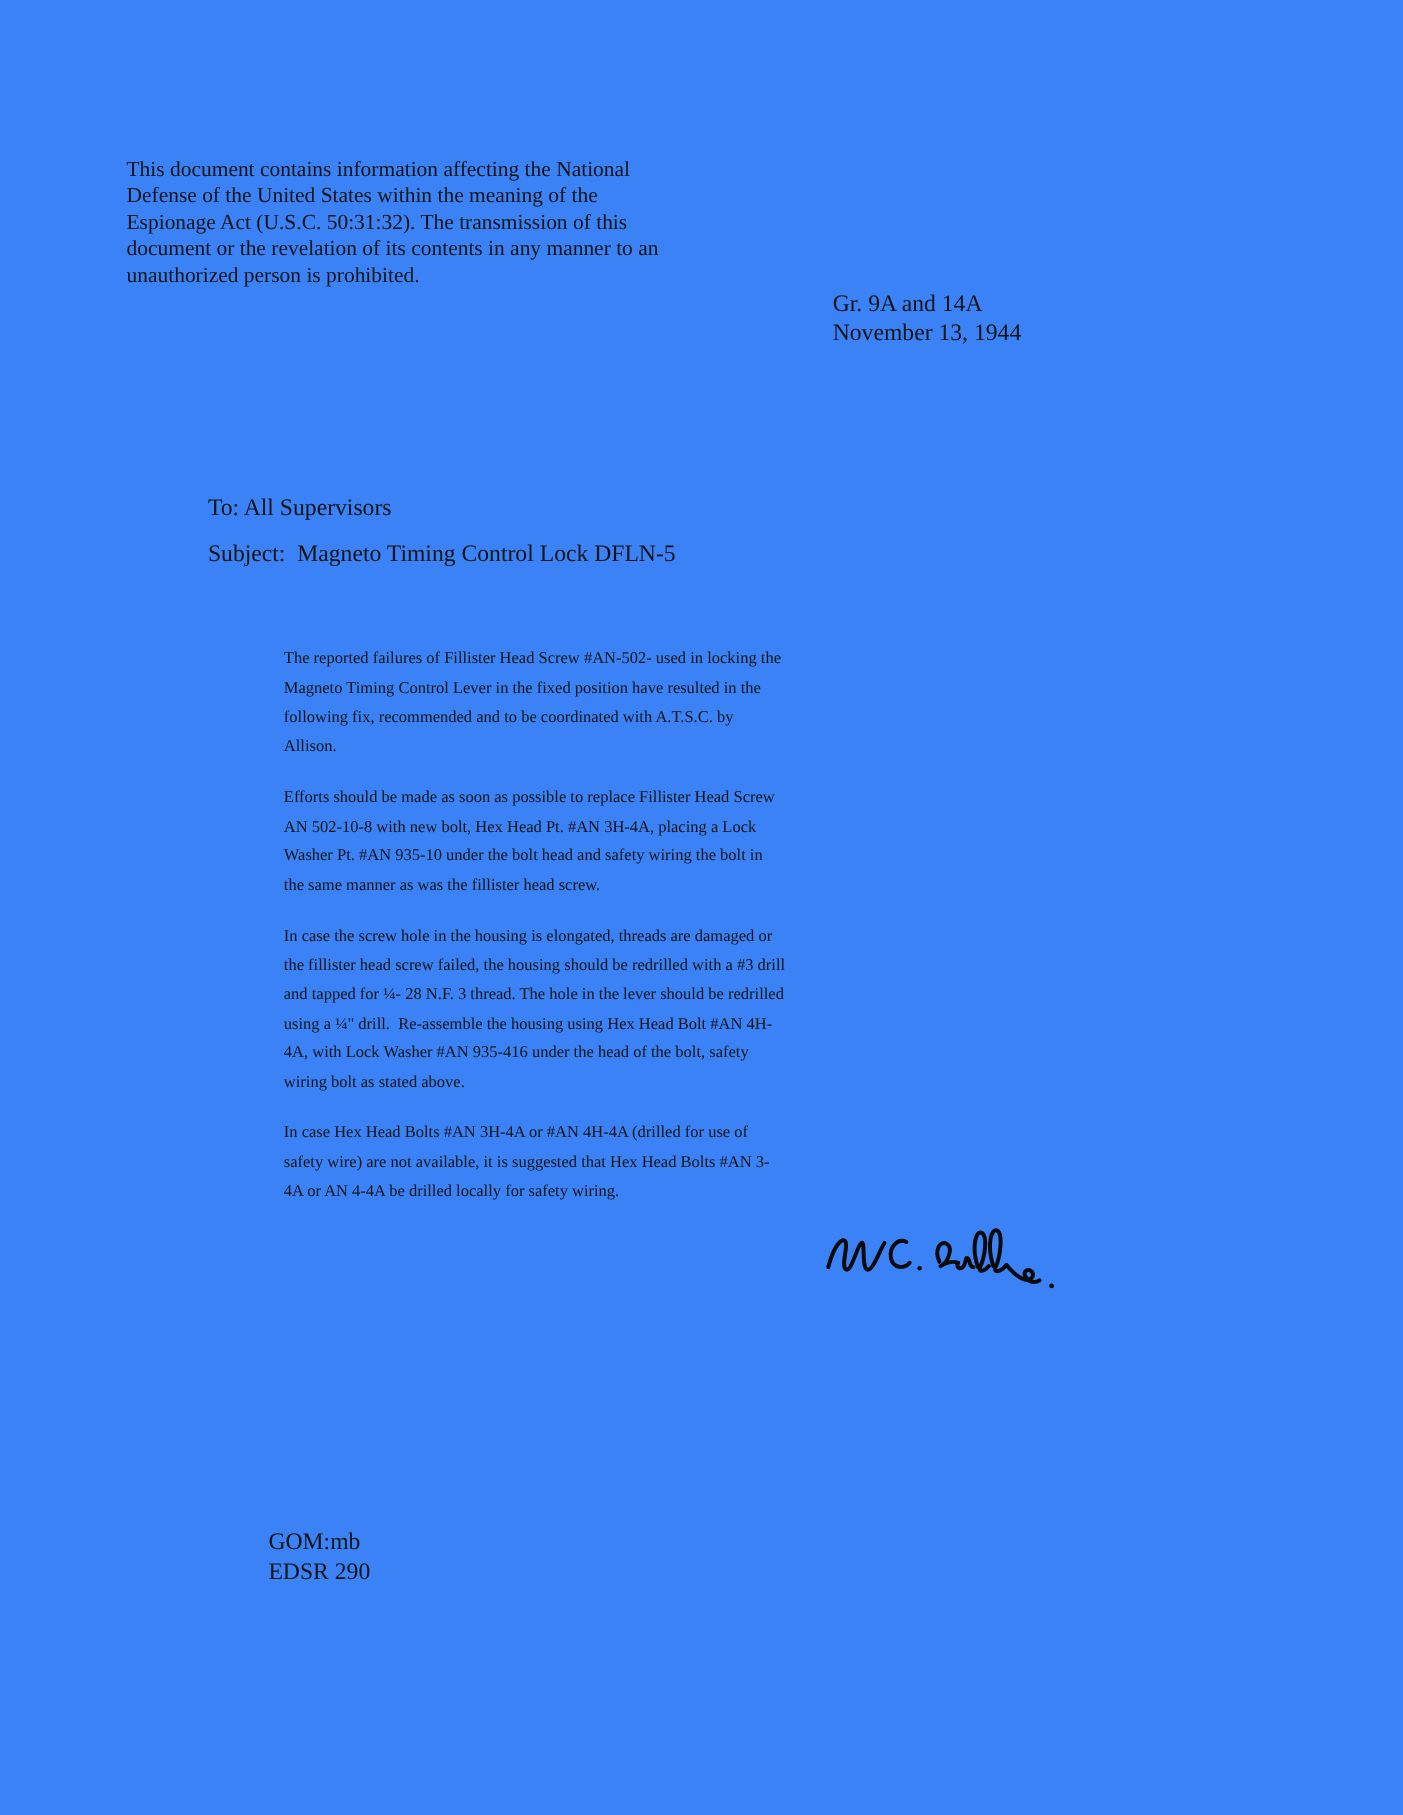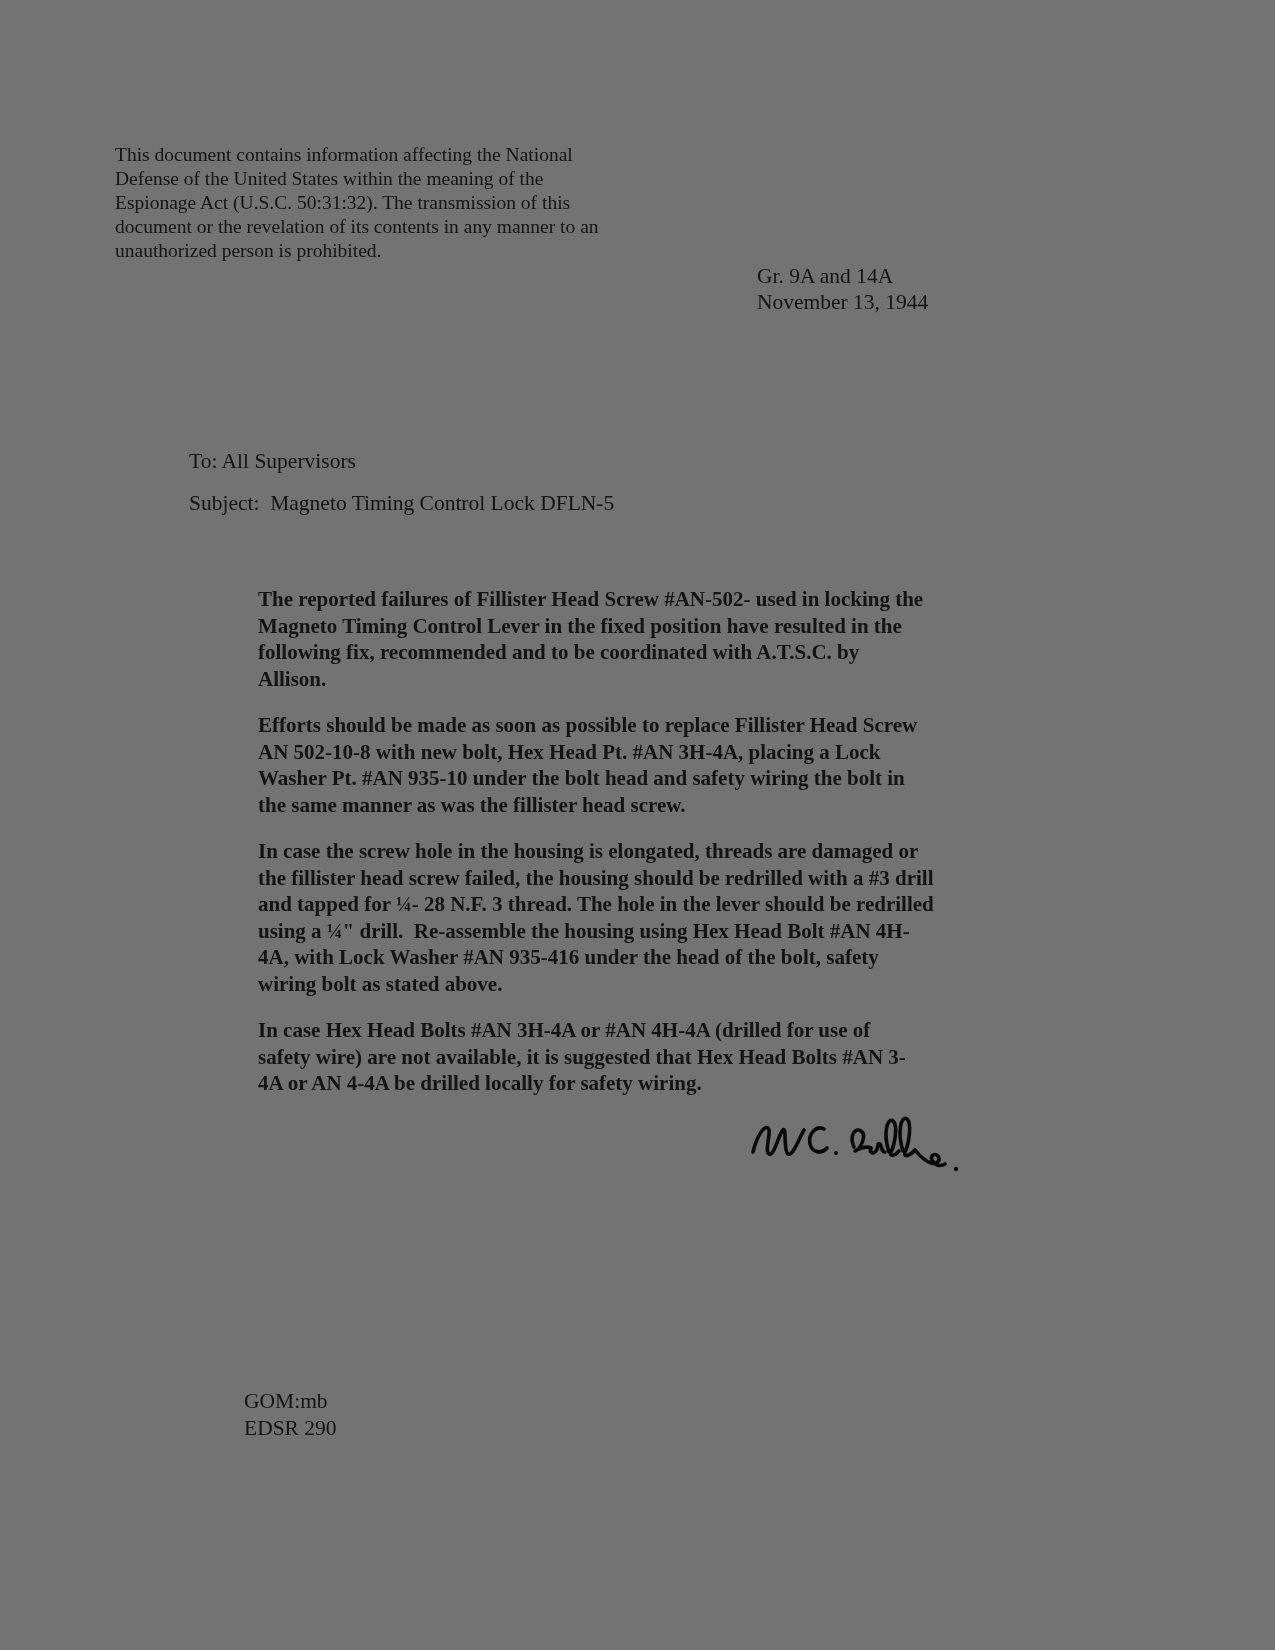--- a/index.html
+++ b/index.html
@@ -4,21 +4,21 @@
 <style>
   html, body {
     margin: 0;
     padding: 0;
     background: #ffffff;
   }
   .page {
     position: relative;
     width: 1275px;
     height: 1650px;
-    background: #737373;
+    background: #3b82f6;
     font-family: "Liberation Serif", serif;
     color: #141414;
     overflow: hidden;
   }
   .abs { position: absolute; }
   .prewrap { white-space: pre-wrap; }
 
   .security-notice {
     left: 115px;
     top: 143px;
@@ -40,23 +40,22 @@
   }
   .subject-line {
     left: 189px;
     top: 491px;
     font-size: 21.5px;
   }
   .body-block {
     left: 258px;
     top: 586px;
     width: 820px;
-    font-size: 21px;
+    font-size: 15px;
     line-height: 26.5px;
-    font-weight: bold;
   }
   .body-block p {
     margin: 0 0 20px 0;
   }
   .signature-svg {
     left: 748px;
     top: 1106px;
     width: 218px;
     height: 70px;
   }

